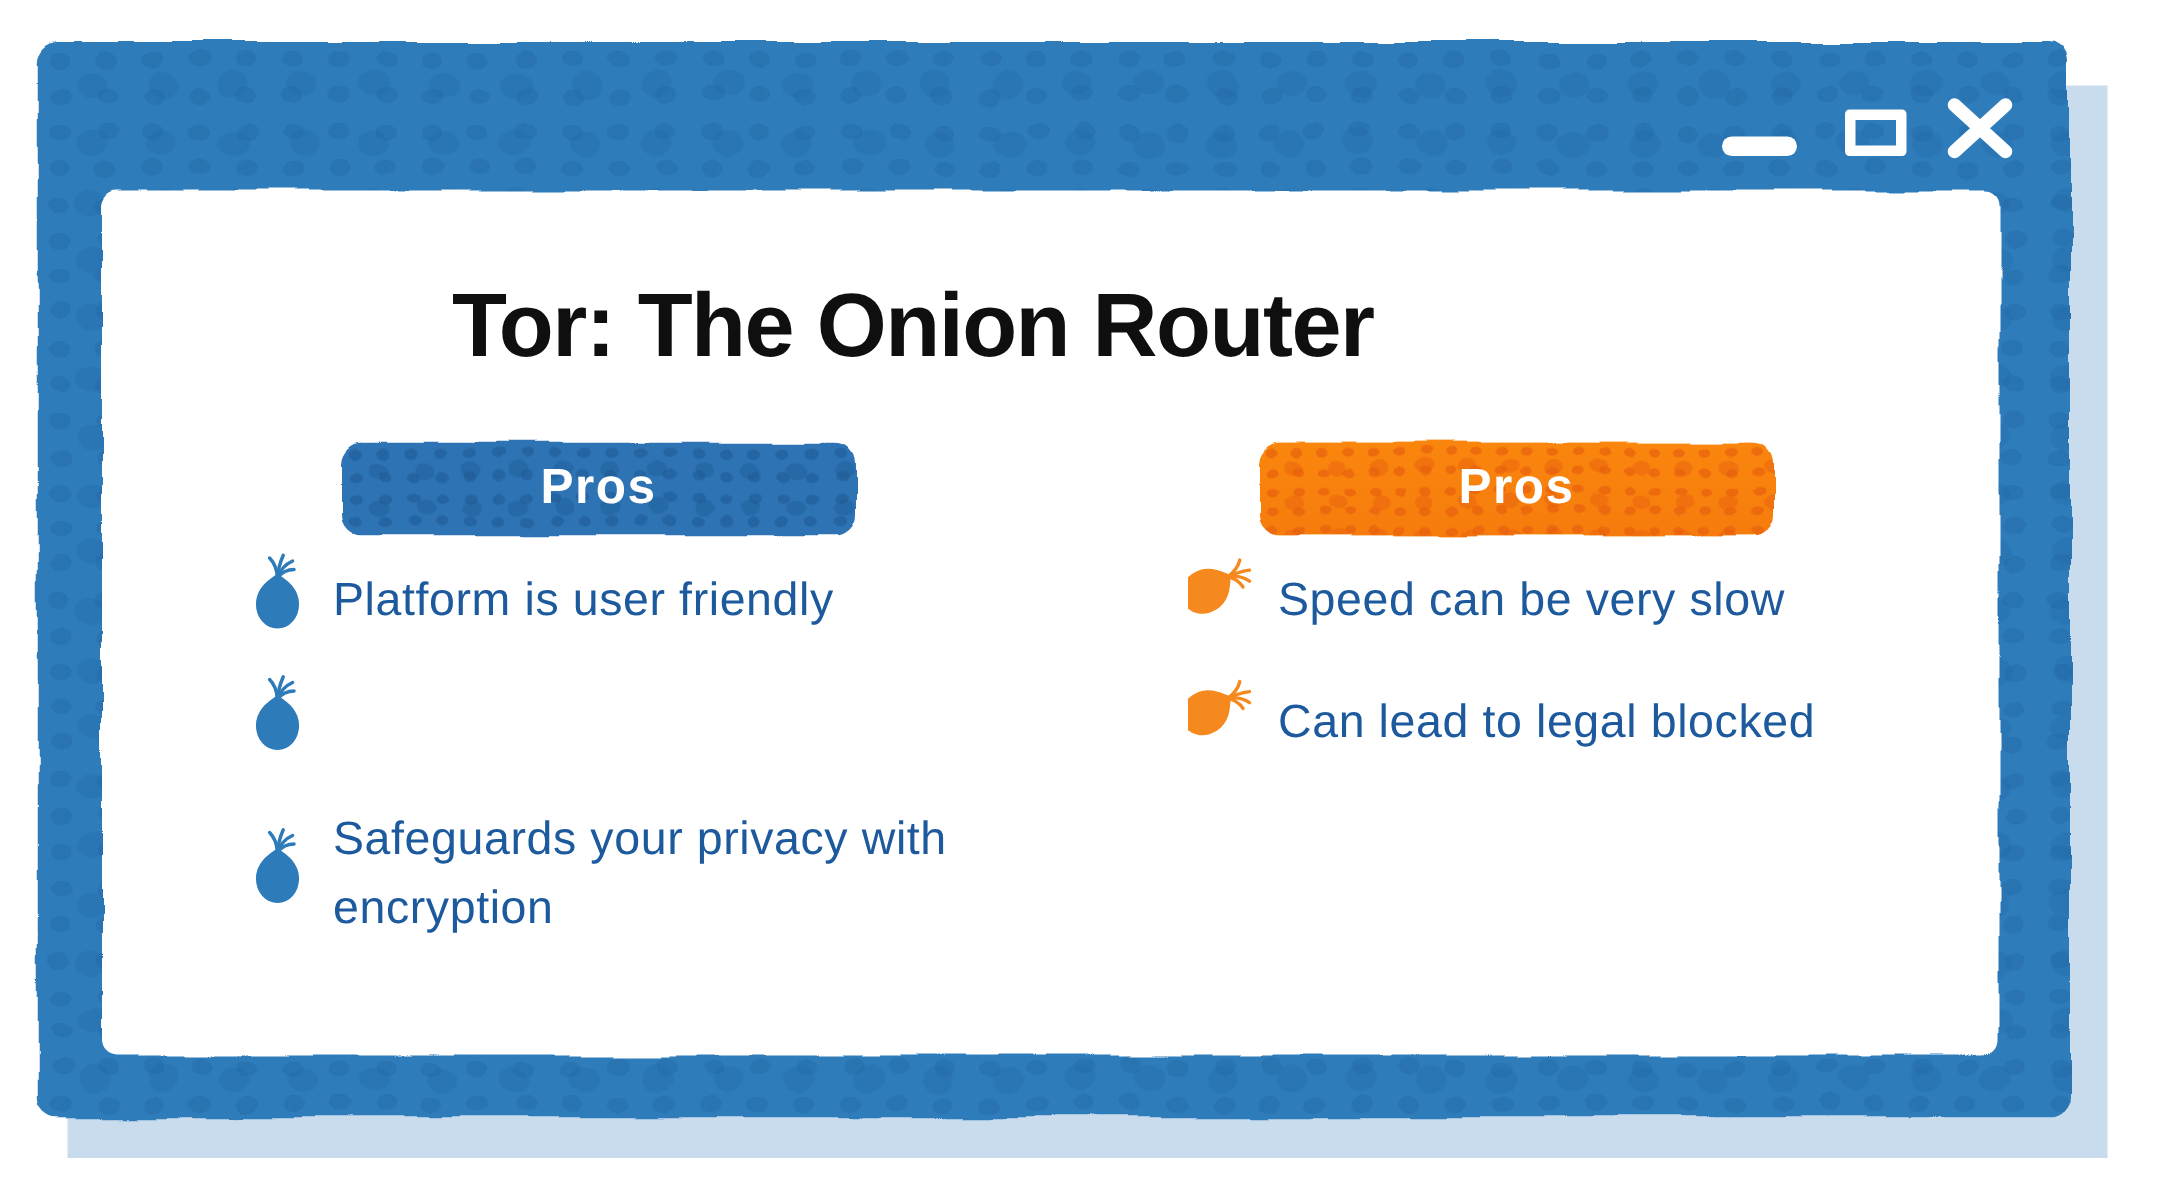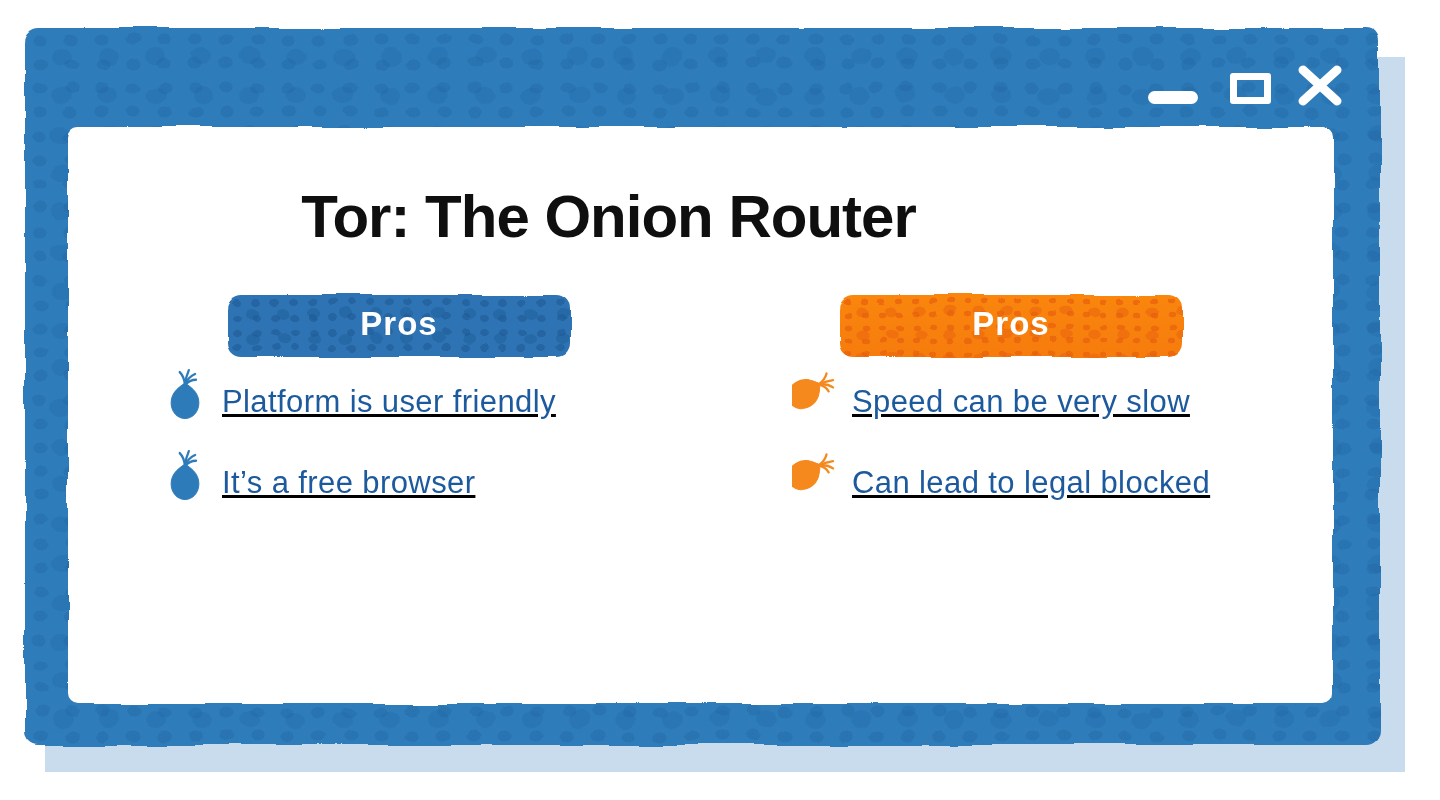--- a/index.html
+++ b/index.html
@@ -65,21 +65,21 @@
     background-position:0 0,8px 5px,0 0;
   }
   .pill-label{
     position:absolute;left:0;right:0;top:50%;transform:translateY(-54%);
     text-align:center;color:#ffffff;font-size:33px;font-weight:700;letter-spacing:1px;
   }
   
   .list{position:absolute;width:470px;}
   .list.pros-list{left:162px;top:374px;}
   .list.cons-list{left:792px;top:374px;}
-  .list-item{display:flex;align-items:flex-end;margin-bottom:30px;text-decoration:underline;}
+  .list-item{display:flex;align-items:center;margin-bottom:30px;}
   .onion{flex:0 0 46px;width:46px;height:57px;margin-right:14px;margin-top:-6px;}
   .item-text{
     font-size:31px;line-height:46px;letter-spacing:.4px;
     color:#1d5a9d;max-width:430px;
   }
 </style>
 </head>
 <body>
 
 <svg width="0" height="0" style="position:absolute" aria-hidden="true">
@@ -130,21 +130,26 @@
   <div class="list-item">
     <svg class="onion" viewBox="0 0 48 58" fill="#2e7bba" stroke="#2e7bba">
         <use href="#onion-shape"></use>
       </svg>
     <span class="item-text">Platform is user friendly</span>
   </div>
   <div class="list-item">
     <svg class="onion" viewBox="0 0 48 58" fill="#2e7bba" stroke="#2e7bba">
         <use href="#onion-shape"></use>
       </svg>
-    <span class="item-text">It’s a free browser</span>
+  </div>
+  <div class="list-item">
+    <svg class="onion" viewBox="0 0 48 58" fill="#2e7bba" stroke="#2e7bba">
+        <use href="#onion-shape"></use>
+      </svg>
+    <span class="item-text">Safeguards your privacy with encryption</span>
   </div>
 </div>
 
 <div class="list cons-list">
   <div class="list-item">
     <svg class="onion" viewBox="0 0 48 58" fill="#f5891d" stroke="#f5891d">
         <use href="#onion-shape" transform="rotate(58 26 20)"></use>
       </svg>
     <span class="item-text">Speed can be very slow</span>
   </div>

